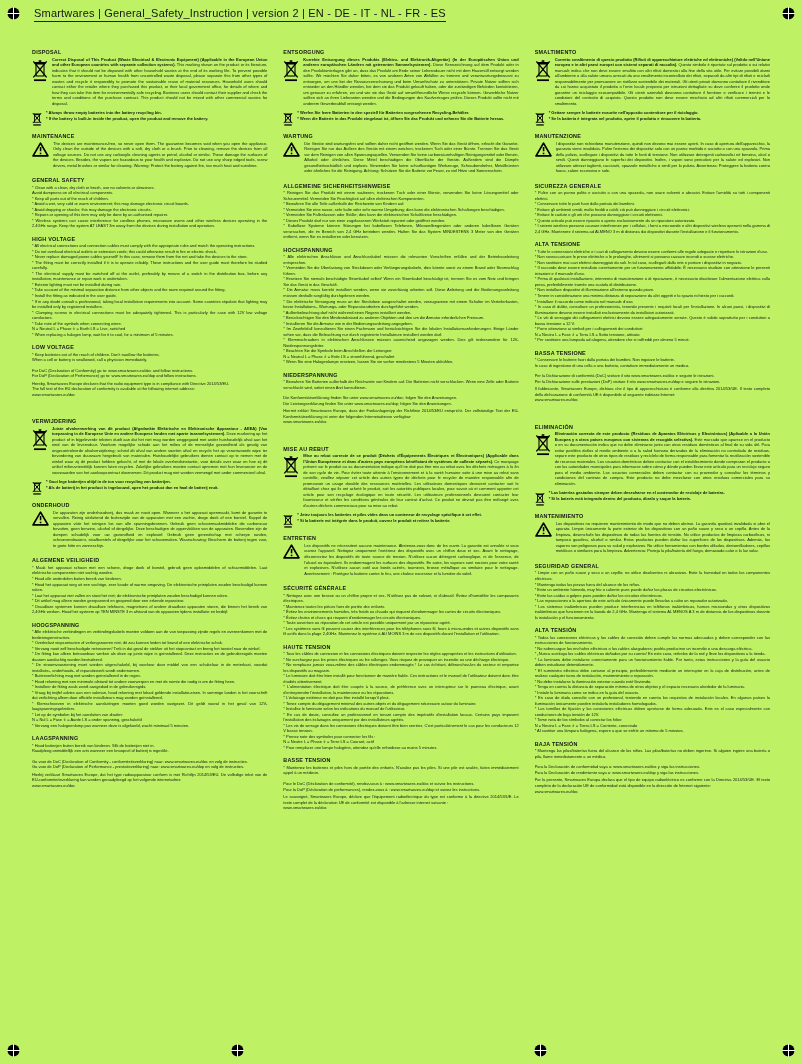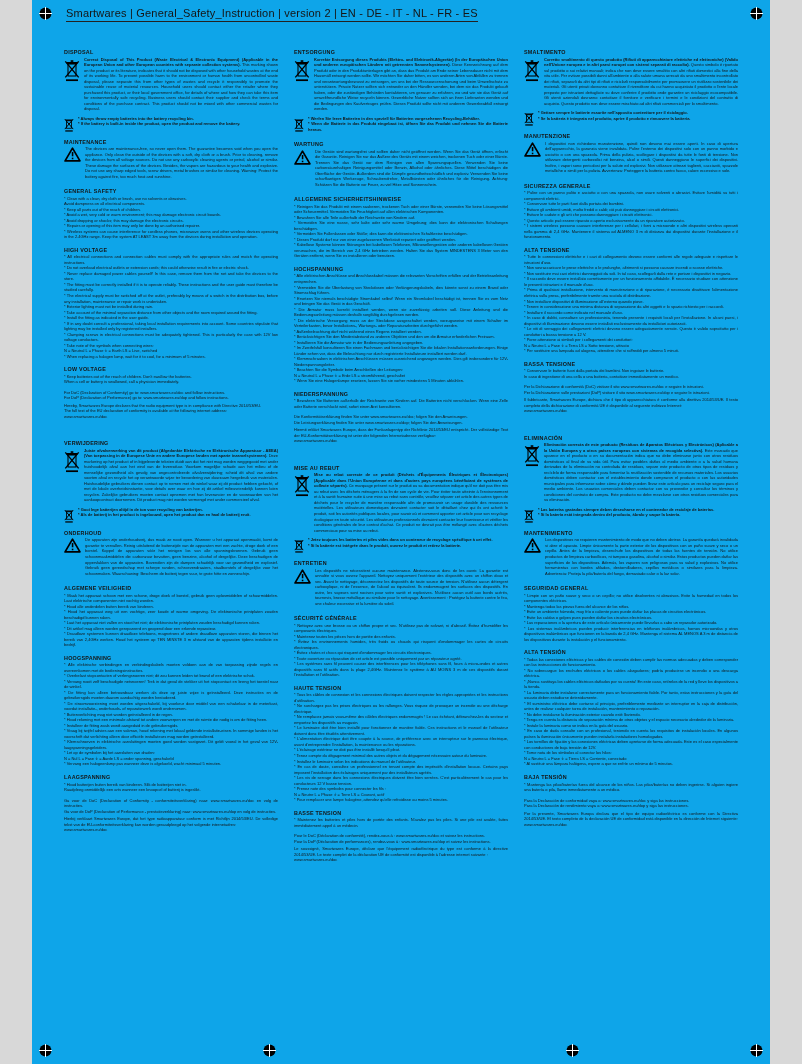--- a/index.html
+++ b/index.html
@@ -1,16 +1,16 @@
 <!DOCTYPE html>
 <html><head>
 <meta charset="utf-8">
 <style>
   html,body{margin:0;padding:0;background:#d8d8d8;}
-  .page{position:relative;width:738px;height:1064px;background:#0ea5e9;margin:0 auto;
+  .page{position:relative;width:802px;height:1064px;background:#bef264;margin:0 auto;
         font-family:"Liberation Sans", sans-serif;color:#151515;overflow:hidden;}
   .doc-header{position:absolute;top:7px;left:34px;font-size:11px;letter-spacing:.2px;
         border-bottom:1px solid #222;padding-bottom:2px;}
   .columns{position:absolute;top:44px;left:32px;right:32px;display:flex;gap:16px;}
   .col{flex:1;min-width:0;display:flex;flex-direction:column;gap:14px;}
   .lang-block{display:flex;flex-direction:column;}
   .lang-block h3{font-size:5.4px;font-weight:bold;margin:5px 0 1.5px;letter-spacing:.25px;}
   .lang-block p{font-size:4px;line-height:1.38;margin:0 0 2px;white-space:pre-line;text-align:justify;}
   .lang-block p.doc{margin-top:3px;}
   .row{display:flex;gap:4px;align-items:flex-start;margin-bottom:2px;}

